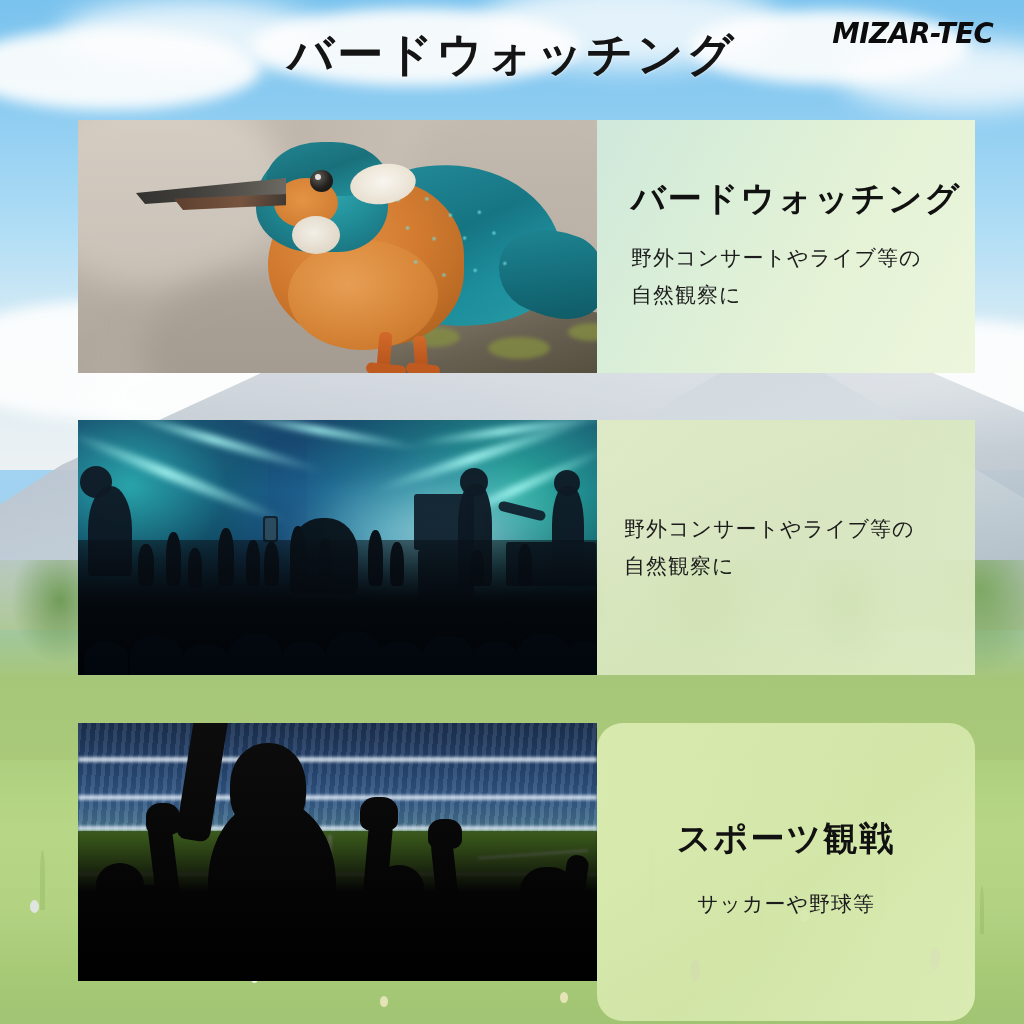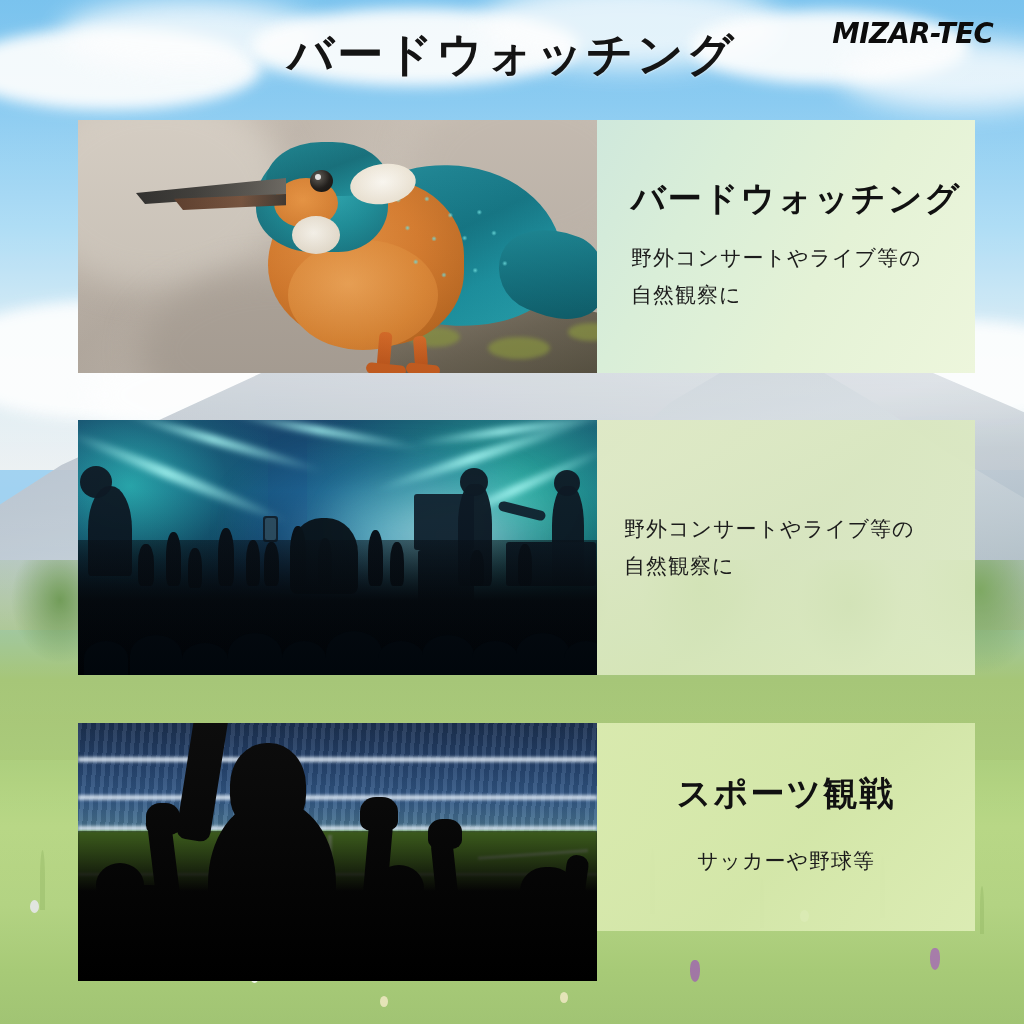--- a/index.html
+++ b/index.html
@@ -107,24 +107,24 @@
     padding:0 0 0 20px;height:255px;
   }
   #card-2 .card-heading{margin:0 0 26px 0;text-align:center;padding-right:26px;}
   #card-2 .card-body{margin-left:7px;}
 
   
   #card-3{left:78px;top:723px;width:897px;height:258px;}
   #card-3 .card-photo{width:519px;height:258px;}
   #card-3 .card-panel{
     background:linear-gradient(135deg,rgba(220,236,178,.93) 0%,rgba(214,232,172,.92) 55%,rgba(223,238,184,.92) 100%);
-    padding:0 22px 0 22px;height:208px;text-align:center;
+    padding:0 22px 0 22px;height:298px;text-align:center;border-radius:26px;
   }
   #card-3 .card-heading{margin:0 0 30px 0;}
-  #card-3 .card-body{text-align:center;}
+  #card-3 .card-body{text-align:center;font-family:Liberation Mono, monospace;}
 
   
   .ph-bird{position:absolute;inset:0;background:linear-gradient(135deg,#c7bdb2 0%,#bdb3a8 30%,#cfc6bb 60%,#b8aea3 100%);}
   .bird-blur{position:absolute;border-radius:50%;filter:blur(16px);}
   .bird-rock{
     position:absolute;left:300px;bottom:-10px;width:260px;height:74px;
     background:linear-gradient(160deg,#8d8272 0%,#6f6757 45%,#55503f 100%);
     border-radius:44% 30% 10% 0/60% 40% 12% 0;
   }
   .rock-moss{position:absolute;border-radius:50%;background:#8f9a45;opacity:.75;filter:blur(2px);}

